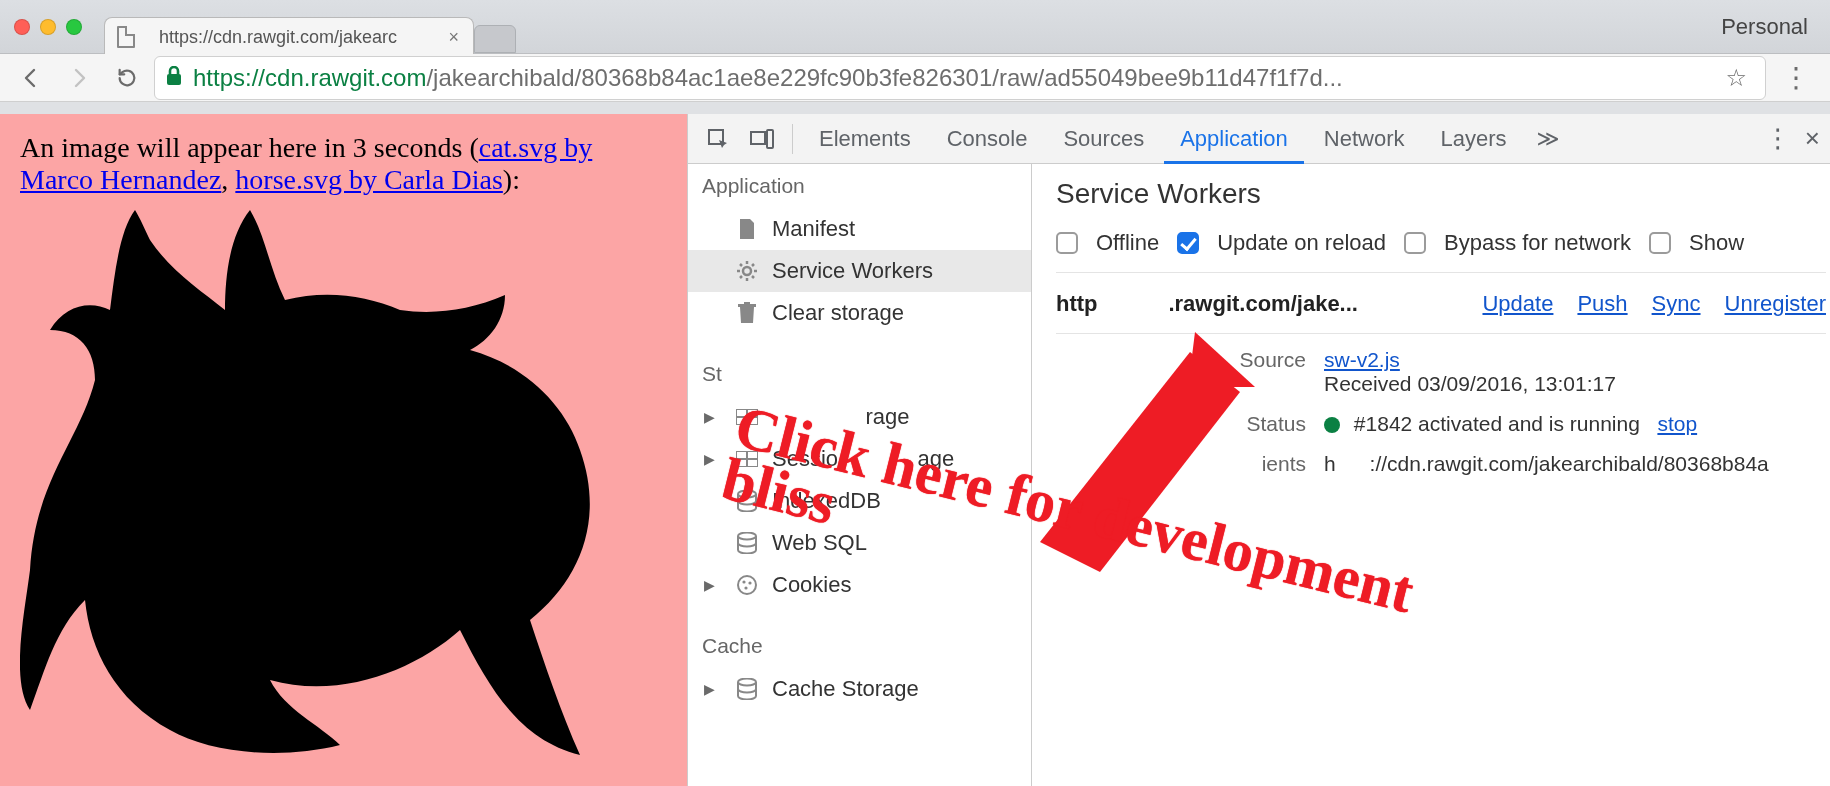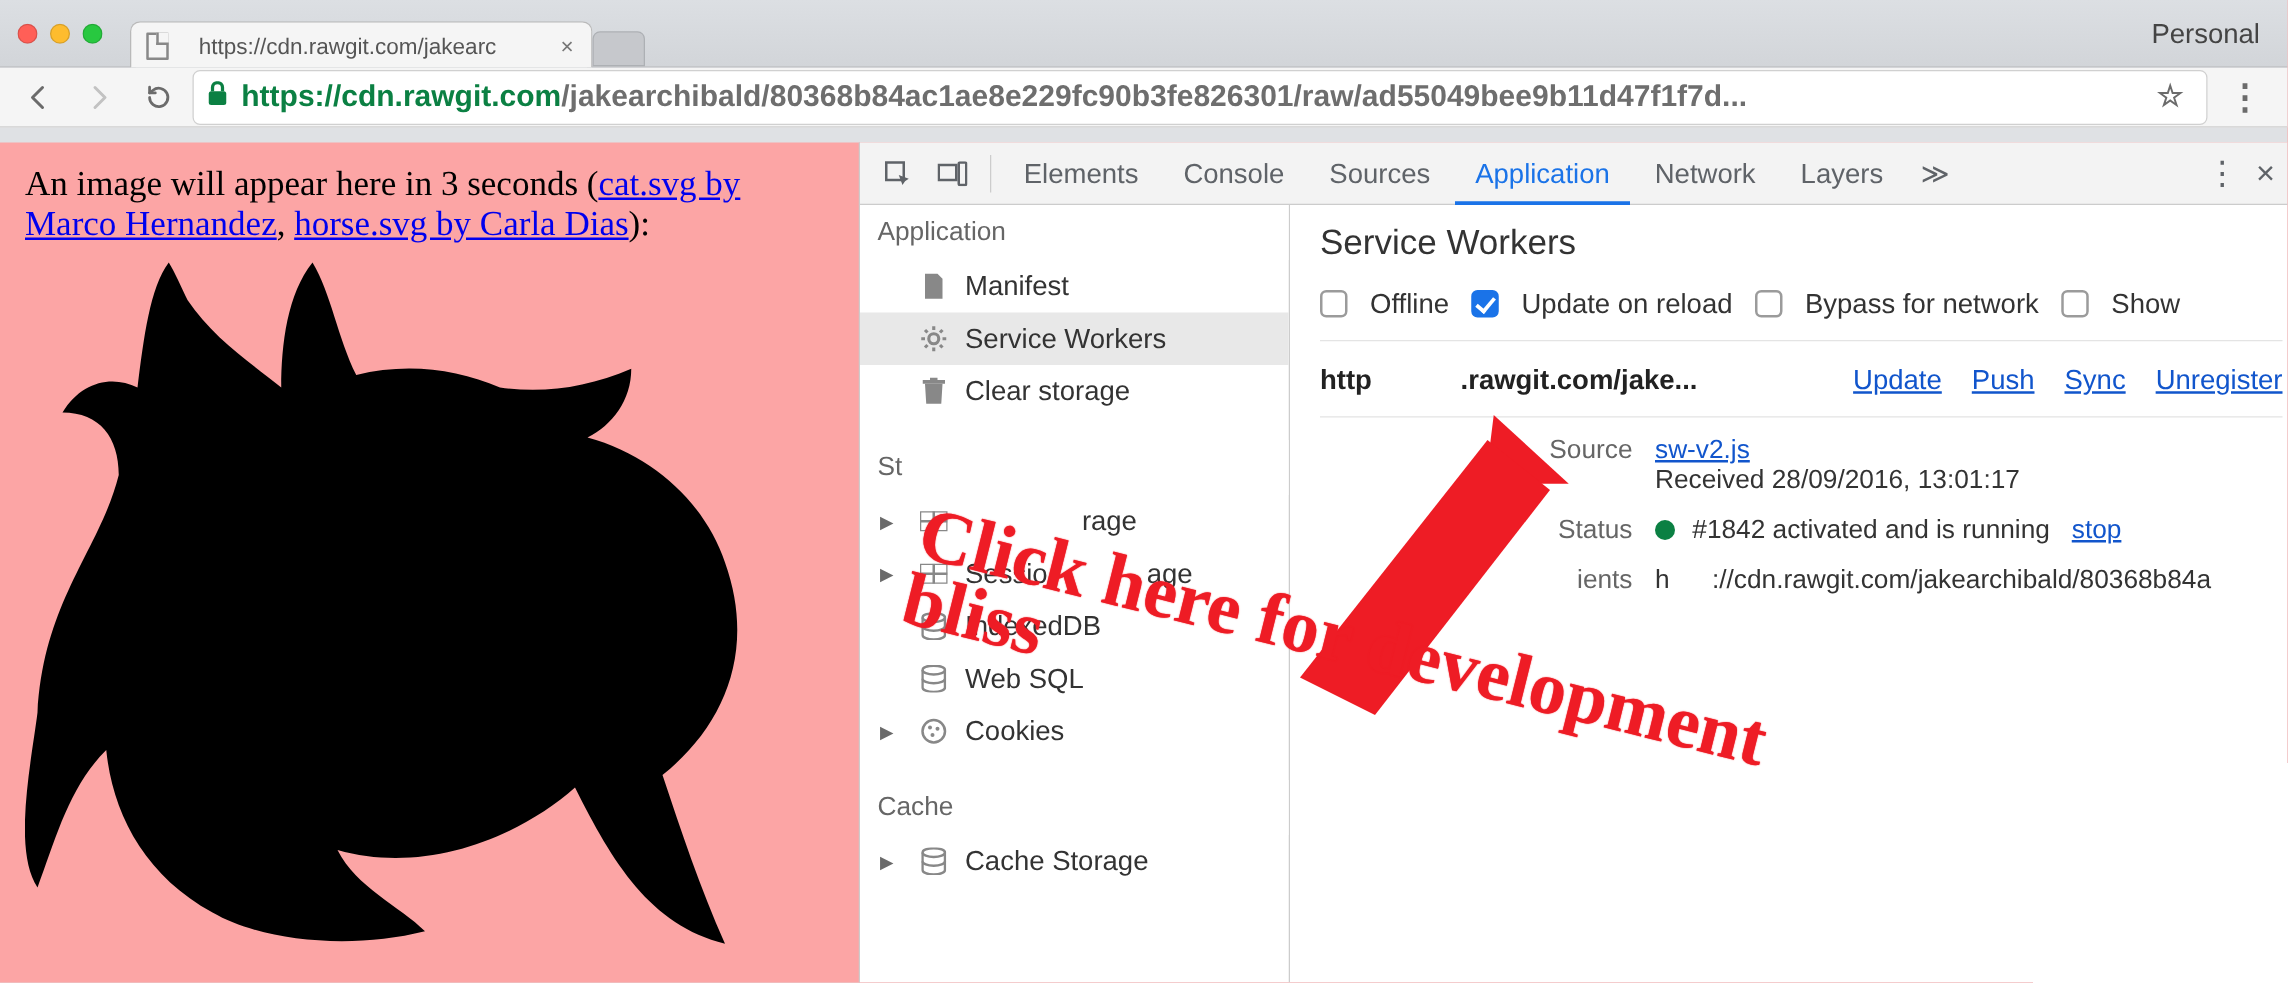--- a/index.html
+++ b/index.html
@@ -38,21 +38,21 @@
     background:#f5f5f5; border-left:2px solid #888; border-bottom:2px solid #888;}
   .tab .close { margin-left:auto; color:#777; font-size:18px; }
   .ghost-tab {
     width:42px; height:28px; background:#c6c8cc; border:1px solid #adb0b4;
     border-radius:6px 6px 0 0; margin-left:0px; align-self:flex-end;
   }
   .profile-label { margin-left:auto; margin-right:22px; font-size:22px; color:#444; }
 
   .toolbar {
     height:48px; background:#f5f5f5; border-bottom:1px solid #cfcfcf;
-    display:flex; align-items:center; padding:0 10px; gap:6px;font-weight:bold;
+    display:flex; align-items:center; padding:0 10px; gap:6px;
   }
   .nav-btn { width:42px; height:42px; display:flex; align-items:center; justify-content:center;
     color:#6b6b6b; font-size:26px; border-radius:4px;}
   .nav-btn.disabled{color:#c2c2c2;}
   .omnibox {
     flex:1; height:44px; background:#fff; border:1px solid #d0d0d0; border-radius:6px;
     display:flex; align-items:center; padding:0 10px; gap:10px; font-size:24px;
   }
   .lock { color:#0b8043; }
   .url { white-space:nowrap; overflow:hidden; text-overflow:ellipsis; flex:1;}
@@ -358,21 +358,21 @@
             <a class="link">Push</a>
             <a class="link">Sync</a>
             <a class="link">Unregister</a>
           </span>
         </div>
 
         <div class="sw-grid" style="margin-left:120px;">
           <div class="lbl">Source</div>
           <div>
             <a class="link">sw-v2.js</a><br>
-            <span>Received 28/09/2016, 13:01:17</span>
+            <span>Received 03/09/2016, 13:01:17</span>
           </div>
           <div class="lbl">Status</div>
           <div>
             <span class="status-dot"></span>
             <span>#1842 activated and is running</span>
             &nbsp;&nbsp;<a class="link">stop</a>
           </div>
           <div class="lbl"><span style="visibility:hidden">Cl</span><span>ients</span></div>
           <div>
             <span>h</span><span style="visibility:hidden">ttps</span><span>://cdn.rawgit.com/jakearchibald/80368b84a</span>

